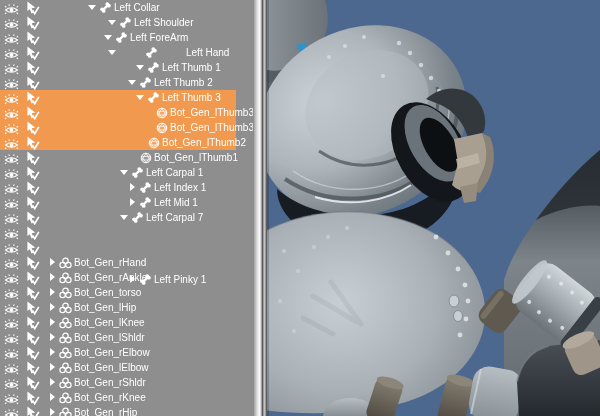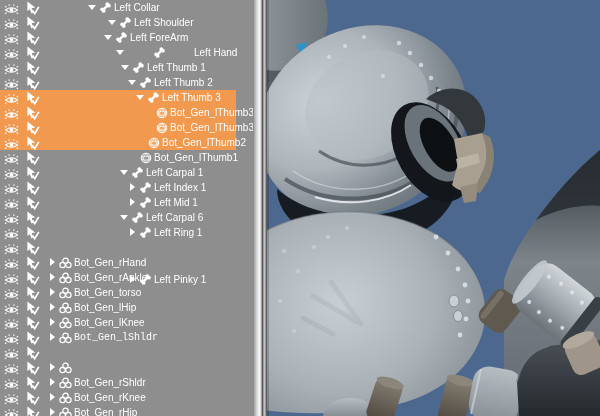--- a/index.html
+++ b/index.html
@@ -143,21 +143,21 @@
               <path d="M13.6,3.4 L15,2.1"></path>
               <path d="M3.4,8.6 L2,9.9"></path>
               <path d="M13.6,8.6 L15,9.9"></path>
             </g>
             <circle cx="8.5" cy="6" r="1.9" fill="#fff"></circle>
           </svg></span>
         <span class="cell-cur"><svg width="15" height="14" viewBox="0 0 15 14">
             <path d="M2.4,0.5 L10.2,6.6 L6.7,7.2 L8.5,11.6 L6.5,12.5 L4.8,8.2 L2.4,10 Z" fill="#fff"></path>
             <path d="M7.6,9.6 L9.7,12.7 L13.8,5.9" stroke="#fff" stroke-width="1.7" fill="none"></path>
           </svg></span>
-        <span class="content" style="left: 116px; gap: 28px;">
+        <span class="content" style="left: 108px; gap: 28px;">
           <span class="arrow down"></span>
           <span class="nicon">
             <svg width="13" height="13" viewBox="0 0 13 13">
               <g fill="#fff">
                 <circle cx="3.1" cy="8.3" r="1.9"></circle>
                 <circle cx="4.7" cy="9.9" r="1.9"></circle>
                 <circle cx="8.3" cy="3.1" r="1.9"></circle>
                 <circle cx="9.9" cy="4.7" r="1.9"></circle>
                 <path d="M3.3,8.1 L8.1,3.3 L9.7,4.9 L4.9,9.7 Z"></path>
               </g>
@@ -176,21 +176,21 @@
               <path d="M13.6,3.4 L15,2.1"></path>
               <path d="M3.4,8.6 L2,9.9"></path>
               <path d="M13.6,8.6 L15,9.9"></path>
             </g>
             <circle cx="8.5" cy="6" r="1.9" fill="#fff"></circle>
           </svg></span>
         <span class="cell-cur"><svg width="15" height="14" viewBox="0 0 15 14">
             <path d="M2.4,0.5 L10.2,6.6 L6.7,7.2 L8.5,11.6 L6.5,12.5 L4.8,8.2 L2.4,10 Z" fill="#fff"></path>
             <path d="M7.6,9.6 L9.7,12.7 L13.8,5.9" stroke="#fff" stroke-width="1.7" fill="none"></path>
           </svg></span>
-        <span class="content" style="left: 121px;">
+        <span class="content" style="left: 136px;">
           <span class="arrow down"></span>
           <span class="nicon">
             <svg width="13" height="13" viewBox="0 0 13 13">
               <g fill="#fff">
                 <circle cx="3.1" cy="8.3" r="1.9"></circle>
                 <circle cx="4.7" cy="9.9" r="1.9"></circle>
                 <circle cx="8.3" cy="3.1" r="1.9"></circle>
                 <circle cx="9.9" cy="4.7" r="1.9"></circle>
                 <path d="M3.3,8.1 L8.1,3.3 L9.7,4.9 L4.9,9.7 Z"></path>
               </g>
@@ -527,86 +527,71 @@
             <svg width="13" height="13" viewBox="0 0 13 13">
               <g fill="#fff">
                 <circle cx="3.1" cy="8.3" r="1.9"></circle>
                 <circle cx="4.7" cy="9.9" r="1.9"></circle>
                 <circle cx="8.3" cy="3.1" r="1.9"></circle>
                 <circle cx="9.9" cy="4.7" r="1.9"></circle>
                 <path d="M3.3,8.1 L8.1,3.3 L9.7,4.9 L4.9,9.7 Z"></path>
               </g>
             </svg>
           </span>
-          <span class="lbl">Left Carpal 6</span>
-        </span>
-      </div>
-      <div class="row">
-        <span class="cell-eye"><svg width="17" height="12" viewBox="0 0 17 12">
-            <g stroke="#fff" stroke-width="1.1" fill="none">
-              <path d="M2.5,6 Q8.5,1.4 14.5,6 Q8.5,10.6 2.5,6 Z"></path>
-              <path d="M3.4,3.4 L2,2.1"></path>
-              <path d="M6.4,1.9 L5.8,0.4"></path>
-              <path d="M10.6,1.9 L11.2,0.4"></path>
-              <path d="M13.6,3.4 L15,2.1"></path>
-              <path d="M3.4,8.6 L2,9.9"></path>
-              <path d="M13.6,8.6 L15,9.9"></path>
-            </g>
-            <circle cx="8.5" cy="6" r="1.9" fill="#fff"></circle>
-          </svg></span>
-        <span class="cell-cur"><svg width="15" height="14" viewBox="0 0 15 14">
-            <path d="M2.4,0.5 L10.2,6.6 L6.7,7.2 L8.5,11.6 L6.5,12.5 L4.8,8.2 L2.4,10 Z" fill="#fff"></path>
-            <path d="M7.6,9.6 L9.7,12.7 L13.8,5.9" stroke="#fff" stroke-width="1.7" fill="none"></path>
-          </svg></span>
-        <span class="content" style="left: 128px;">
+          <span class="lbl">Left Carpal 7</span>
+        </span>
+      </div>
+      <div class="row">
+        <span class="cell-eye"><svg width="17" height="12" viewBox="0 0 17 12">
+            <g stroke="#fff" stroke-width="1.1" fill="none">
+              <path d="M2.5,6 Q8.5,1.4 14.5,6 Q8.5,10.6 2.5,6 Z"></path>
+              <path d="M3.4,3.4 L2,2.1"></path>
+              <path d="M6.4,1.9 L5.8,0.4"></path>
+              <path d="M10.6,1.9 L11.2,0.4"></path>
+              <path d="M13.6,3.4 L15,2.1"></path>
+              <path d="M3.4,8.6 L2,9.9"></path>
+              <path d="M13.6,8.6 L15,9.9"></path>
+            </g>
+            <circle cx="8.5" cy="6" r="1.9" fill="#fff"></circle>
+          </svg></span>
+        <span class="cell-cur"><svg width="15" height="14" viewBox="0 0 15 14">
+            <path d="M2.4,0.5 L10.2,6.6 L6.7,7.2 L8.5,11.6 L6.5,12.5 L4.8,8.2 L2.4,10 Z" fill="#fff"></path>
+            <path d="M7.6,9.6 L9.7,12.7 L13.8,5.9" stroke="#fff" stroke-width="1.7" fill="none"></path>
+          </svg></span>
+      </div>
+      <div class="row">
+        <span class="cell-eye"><svg width="17" height="12" viewBox="0 0 17 12">
+            <g stroke="#fff" stroke-width="1.1" fill="none">
+              <path d="M2.5,6 Q8.5,1.4 14.5,6 Q8.5,10.6 2.5,6 Z"></path>
+              <path d="M3.4,3.4 L2,2.1"></path>
+              <path d="M6.4,1.9 L5.8,0.4"></path>
+              <path d="M10.6,1.9 L11.2,0.4"></path>
+              <path d="M13.6,3.4 L15,2.1"></path>
+              <path d="M3.4,8.6 L2,9.9"></path>
+              <path d="M13.6,8.6 L15,9.9"></path>
+            </g>
+            <circle cx="8.5" cy="6" r="1.9" fill="#fff"></circle>
+          </svg></span>
+        <span class="cell-cur"><svg width="15" height="14" viewBox="0 0 15 14">
+            <path d="M2.4,0.5 L10.2,6.6 L6.7,7.2 L8.5,11.6 L6.5,12.5 L4.8,8.2 L2.4,10 Z" fill="#fff"></path>
+            <path d="M7.6,9.6 L9.7,12.7 L13.8,5.9" stroke="#fff" stroke-width="1.7" fill="none"></path>
+          </svg></span>
+        <span class="content" style="left: 128px; margin-top: 32px;">
           <span class="arrow right"></span>
           <span class="nicon">
             <svg width="13" height="13" viewBox="0 0 13 13">
               <g fill="#fff">
                 <circle cx="3.1" cy="8.3" r="1.9"></circle>
                 <circle cx="4.7" cy="9.9" r="1.9"></circle>
                 <circle cx="8.3" cy="3.1" r="1.9"></circle>
                 <circle cx="9.9" cy="4.7" r="1.9"></circle>
                 <path d="M3.3,8.1 L8.1,3.3 L9.7,4.9 L4.9,9.7 Z"></path>
               </g>
             </svg>
           </span>
-          <span class="lbl">Left Ring 1</span>
-        </span>
-      </div>
-      <div class="row">
-        <span class="cell-eye"><svg width="17" height="12" viewBox="0 0 17 12">
-            <g stroke="#fff" stroke-width="1.1" fill="none">
-              <path d="M2.5,6 Q8.5,1.4 14.5,6 Q8.5,10.6 2.5,6 Z"></path>
-              <path d="M3.4,3.4 L2,2.1"></path>
-              <path d="M6.4,1.9 L5.8,0.4"></path>
-              <path d="M10.6,1.9 L11.2,0.4"></path>
-              <path d="M13.6,3.4 L15,2.1"></path>
-              <path d="M3.4,8.6 L2,9.9"></path>
-              <path d="M13.6,8.6 L15,9.9"></path>
-            </g>
-            <circle cx="8.5" cy="6" r="1.9" fill="#fff"></circle>
-          </svg></span>
-        <span class="cell-cur"><svg width="15" height="14" viewBox="0 0 15 14">
-            <path d="M2.4,0.5 L10.2,6.6 L6.7,7.2 L8.5,11.6 L6.5,12.5 L4.8,8.2 L2.4,10 Z" fill="#fff"></path>
-            <path d="M7.6,9.6 L9.7,12.7 L13.8,5.9" stroke="#fff" stroke-width="1.7" fill="none"></path>
-          </svg></span>
-        <span class="content" style="left: 128px; margin-top: 32px;">
-          <span class="arrow right"></span>
-          <span class="nicon">
-            <svg width="13" height="13" viewBox="0 0 13 13">
-              <g fill="#fff">
-                <circle cx="3.1" cy="8.3" r="1.9"></circle>
-                <circle cx="4.7" cy="9.9" r="1.9"></circle>
-                <circle cx="8.3" cy="3.1" r="1.9"></circle>
-                <circle cx="9.9" cy="4.7" r="1.9"></circle>
-                <path d="M3.3,8.1 L8.1,3.3 L9.7,4.9 L4.9,9.7 Z"></path>
-              </g>
-            </svg>
-          </span>
           <span class="lbl">Left Pinky 1</span>
         </span>
       </div>
       <div class="row">
         <span class="cell-eye"><svg width="17" height="12" viewBox="0 0 17 12">
             <g stroke="#fff" stroke-width="1.1" fill="none">
               <path d="M2.5,6 Q8.5,1.4 14.5,6 Q8.5,10.6 2.5,6 Z"></path>
               <path d="M3.4,3.4 L2,2.1"></path>
               <path d="M6.4,1.9 L5.8,0.4"></path>
               <path d="M10.6,1.9 L11.2,0.4"></path>
@@ -768,21 +753,21 @@
               <path d="M13.6,3.4 L15,2.1"></path>
               <path d="M3.4,8.6 L2,9.9"></path>
               <path d="M13.6,8.6 L15,9.9"></path>
             </g>
             <circle cx="8.5" cy="6" r="1.9" fill="#fff"></circle>
           </svg></span>
         <span class="cell-cur"><svg width="15" height="14" viewBox="0 0 15 14">
             <path d="M2.4,0.5 L10.2,6.6 L6.7,7.2 L8.5,11.6 L6.5,12.5 L4.8,8.2 L2.4,10 Z" fill="#fff"></path>
             <path d="M7.6,9.6 L9.7,12.7 L13.8,5.9" stroke="#fff" stroke-width="1.7" fill="none"></path>
           </svg></span>
-        <span class="content" style="left: 48px; font-family: Liberation Mono, monospace;">
+        <span class="content" style="left: 48px;">
           <span class="arrow right"></span>
           <span class="nicon">
             <svg width="13" height="12" viewBox="0 0 13 12">
               <g stroke="#fff" stroke-width="1.2" fill="none">
                 <circle cx="6.5" cy="3.8" r="2.7"></circle>
                 <circle cx="3.6" cy="8" r="2.7"></circle>
                 <circle cx="9.4" cy="8" r="2.7"></circle>
               </g>
             </svg>
           </span>
@@ -799,49 +784,63 @@
               <path d="M13.6,3.4 L15,2.1"></path>
               <path d="M3.4,8.6 L2,9.9"></path>
               <path d="M13.6,8.6 L15,9.9"></path>
             </g>
             <circle cx="8.5" cy="6" r="1.9" fill="#fff"></circle>
           </svg></span>
         <span class="cell-cur"><svg width="15" height="14" viewBox="0 0 15 14">
             <path d="M2.4,0.5 L10.2,6.6 L6.7,7.2 L8.5,11.6 L6.5,12.5 L4.8,8.2 L2.4,10 Z" fill="#fff"></path>
             <path d="M7.6,9.6 L9.7,12.7 L13.8,5.9" stroke="#fff" stroke-width="1.7" fill="none"></path>
           </svg></span>
-      </div>
-      <div class="row">
-        <span class="cell-eye"><svg width="17" height="12" viewBox="0 0 17 12">
-            <g stroke="#fff" stroke-width="1.1" fill="none">
-              <path d="M2.5,6 Q8.5,1.4 14.5,6 Q8.5,10.6 2.5,6 Z"></path>
-              <path d="M3.4,3.4 L2,2.1"></path>
-              <path d="M6.4,1.9 L5.8,0.4"></path>
-              <path d="M10.6,1.9 L11.2,0.4"></path>
-              <path d="M13.6,3.4 L15,2.1"></path>
-              <path d="M3.4,8.6 L2,9.9"></path>
-              <path d="M13.6,8.6 L15,9.9"></path>
-            </g>
-            <circle cx="8.5" cy="6" r="1.9" fill="#fff"></circle>
-          </svg></span>
-        <span class="cell-cur"><svg width="15" height="14" viewBox="0 0 15 14">
-            <path d="M2.4,0.5 L10.2,6.6 L6.7,7.2 L8.5,11.6 L6.5,12.5 L4.8,8.2 L2.4,10 Z" fill="#fff"></path>
-            <path d="M7.6,9.6 L9.7,12.7 L13.8,5.9" stroke="#fff" stroke-width="1.7" fill="none"></path>
-          </svg></span>
         <span class="content" style="left: 48px;">
           <span class="arrow right"></span>
           <span class="nicon">
             <svg width="13" height="12" viewBox="0 0 13 12">
               <g stroke="#fff" stroke-width="1.2" fill="none">
                 <circle cx="6.5" cy="3.8" r="2.7"></circle>
                 <circle cx="3.6" cy="8" r="2.7"></circle>
                 <circle cx="9.4" cy="8" r="2.7"></circle>
               </g>
             </svg>
           </span>
+          <span class="lbl">Bot_Gen_rElbow</span>
+        </span>
+      </div>
+      <div class="row">
+        <span class="cell-eye"><svg width="17" height="12" viewBox="0 0 17 12">
+            <g stroke="#fff" stroke-width="1.1" fill="none">
+              <path d="M2.5,6 Q8.5,1.4 14.5,6 Q8.5,10.6 2.5,6 Z"></path>
+              <path d="M3.4,3.4 L2,2.1"></path>
+              <path d="M6.4,1.9 L5.8,0.4"></path>
+              <path d="M10.6,1.9 L11.2,0.4"></path>
+              <path d="M13.6,3.4 L15,2.1"></path>
+              <path d="M3.4,8.6 L2,9.9"></path>
+              <path d="M13.6,8.6 L15,9.9"></path>
+            </g>
+            <circle cx="8.5" cy="6" r="1.9" fill="#fff"></circle>
+          </svg></span>
+        <span class="cell-cur"><svg width="15" height="14" viewBox="0 0 15 14">
+            <path d="M2.4,0.5 L10.2,6.6 L6.7,7.2 L8.5,11.6 L6.5,12.5 L4.8,8.2 L2.4,10 Z" fill="#fff"></path>
+            <path d="M7.6,9.6 L9.7,12.7 L13.8,5.9" stroke="#fff" stroke-width="1.7" fill="none"></path>
+          </svg></span>
+        <span class="content" style="left: 48px;">
+          <span class="arrow right"></span>
+          <span class="nicon">
+            <svg width="13" height="12" viewBox="0 0 13 12">
+              <g stroke="#fff" stroke-width="1.2" fill="none">
+                <circle cx="6.5" cy="3.8" r="2.7"></circle>
+                <circle cx="3.6" cy="8" r="2.7"></circle>
+                <circle cx="9.4" cy="8" r="2.7"></circle>
+              </g>
+            </svg>
+          </span>
+          <span class="lbl">Bot_Gen_lElbow</span>
         </span>
       </div>
       <div class="row">
         <span class="cell-eye"><svg width="17" height="12" viewBox="0 0 17 12">
             <g stroke="#fff" stroke-width="1.1" fill="none">
               <path d="M2.5,6 Q8.5,1.4 14.5,6 Q8.5,10.6 2.5,6 Z"></path>
               <path d="M3.4,3.4 L2,2.1"></path>
               <path d="M6.4,1.9 L5.8,0.4"></path>
               <path d="M10.6,1.9 L11.2,0.4"></path>
               <path d="M13.6,3.4 L15,2.1"></path>

